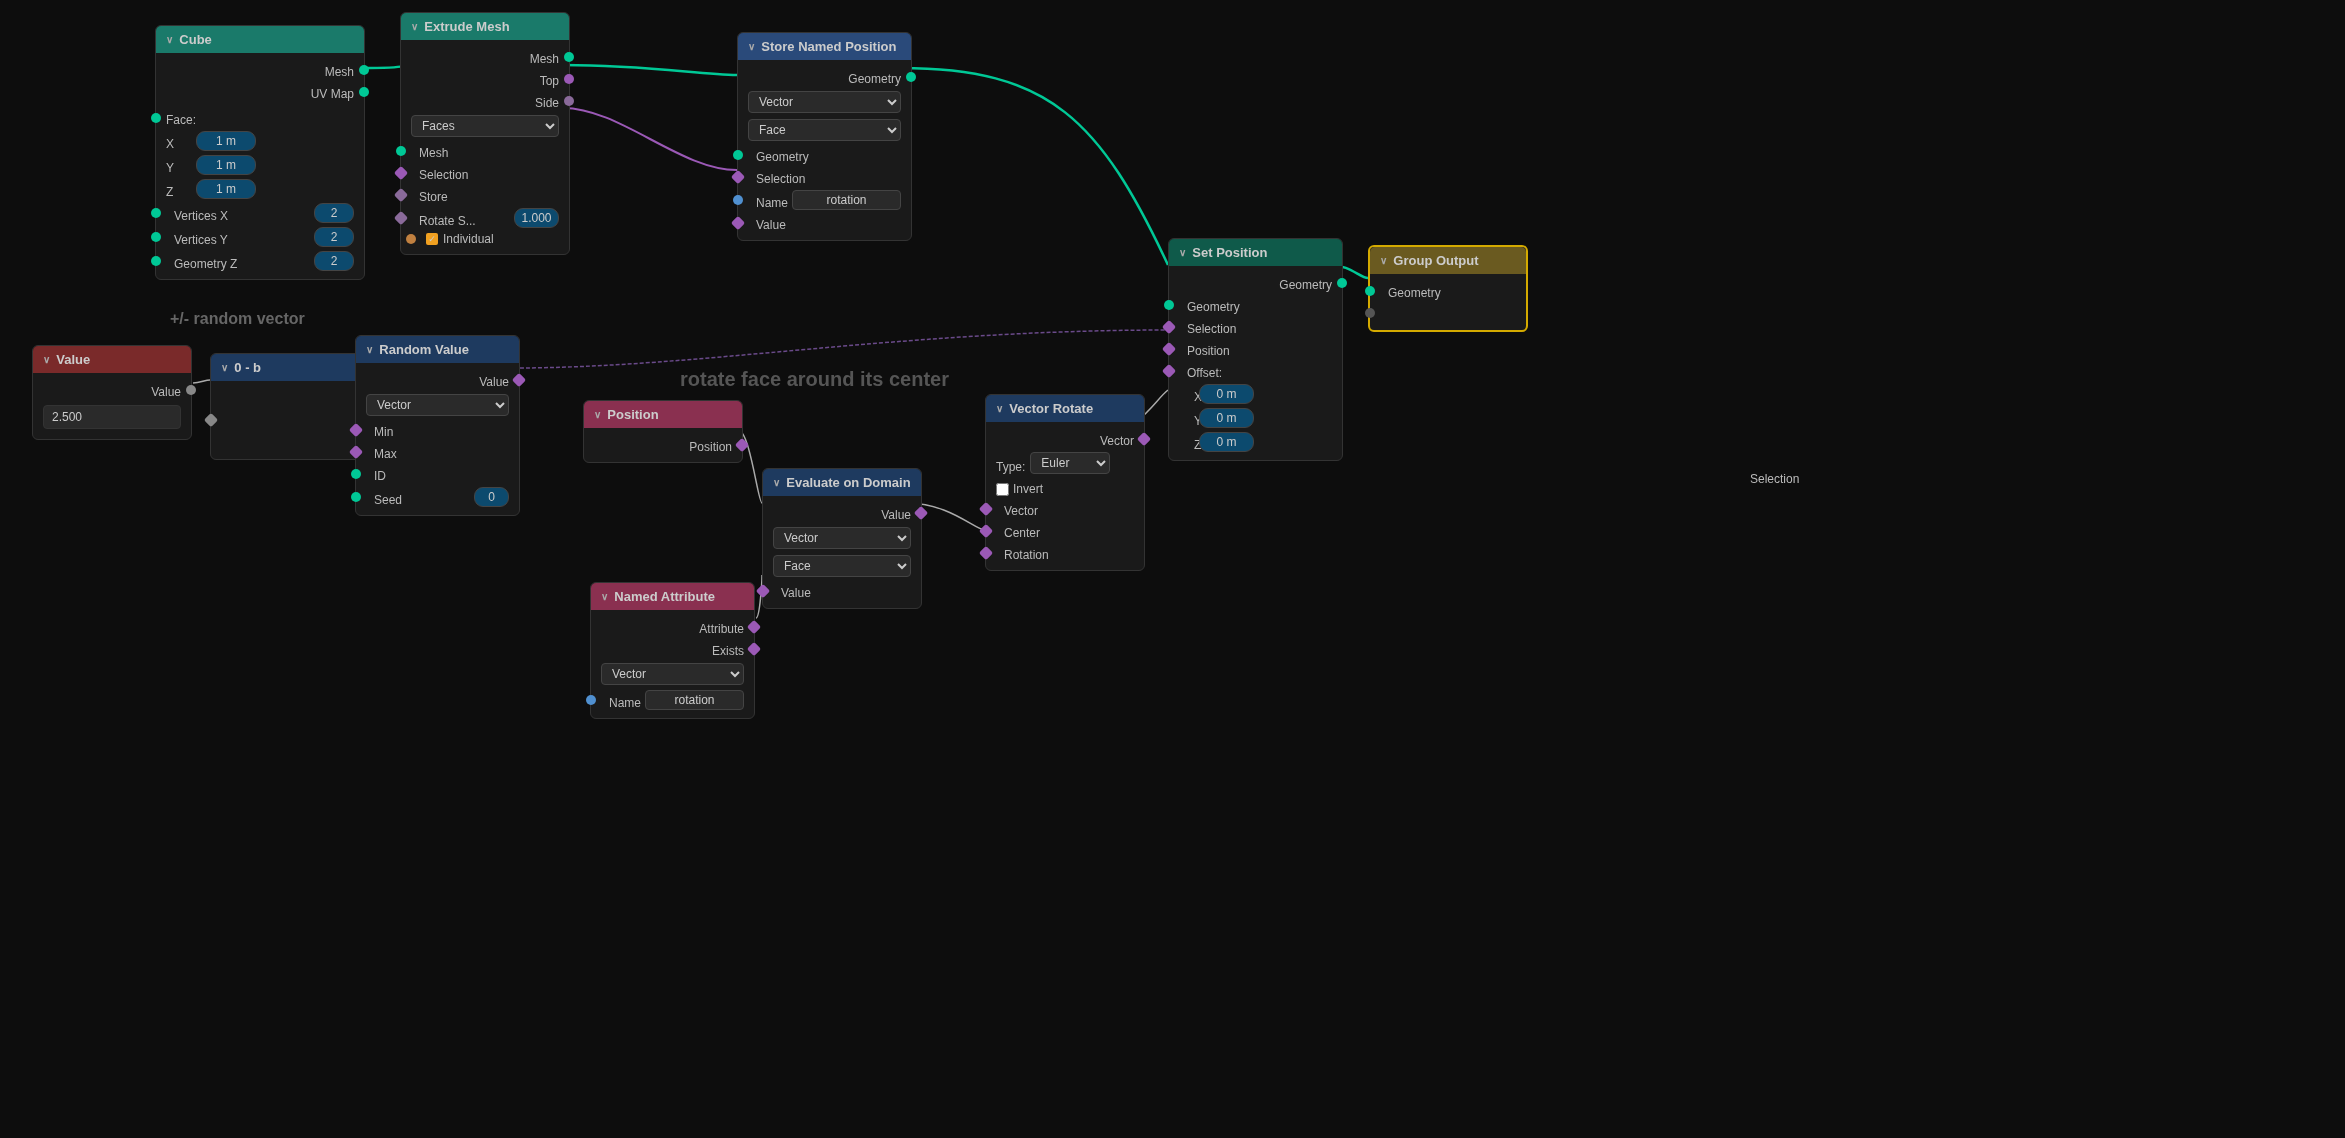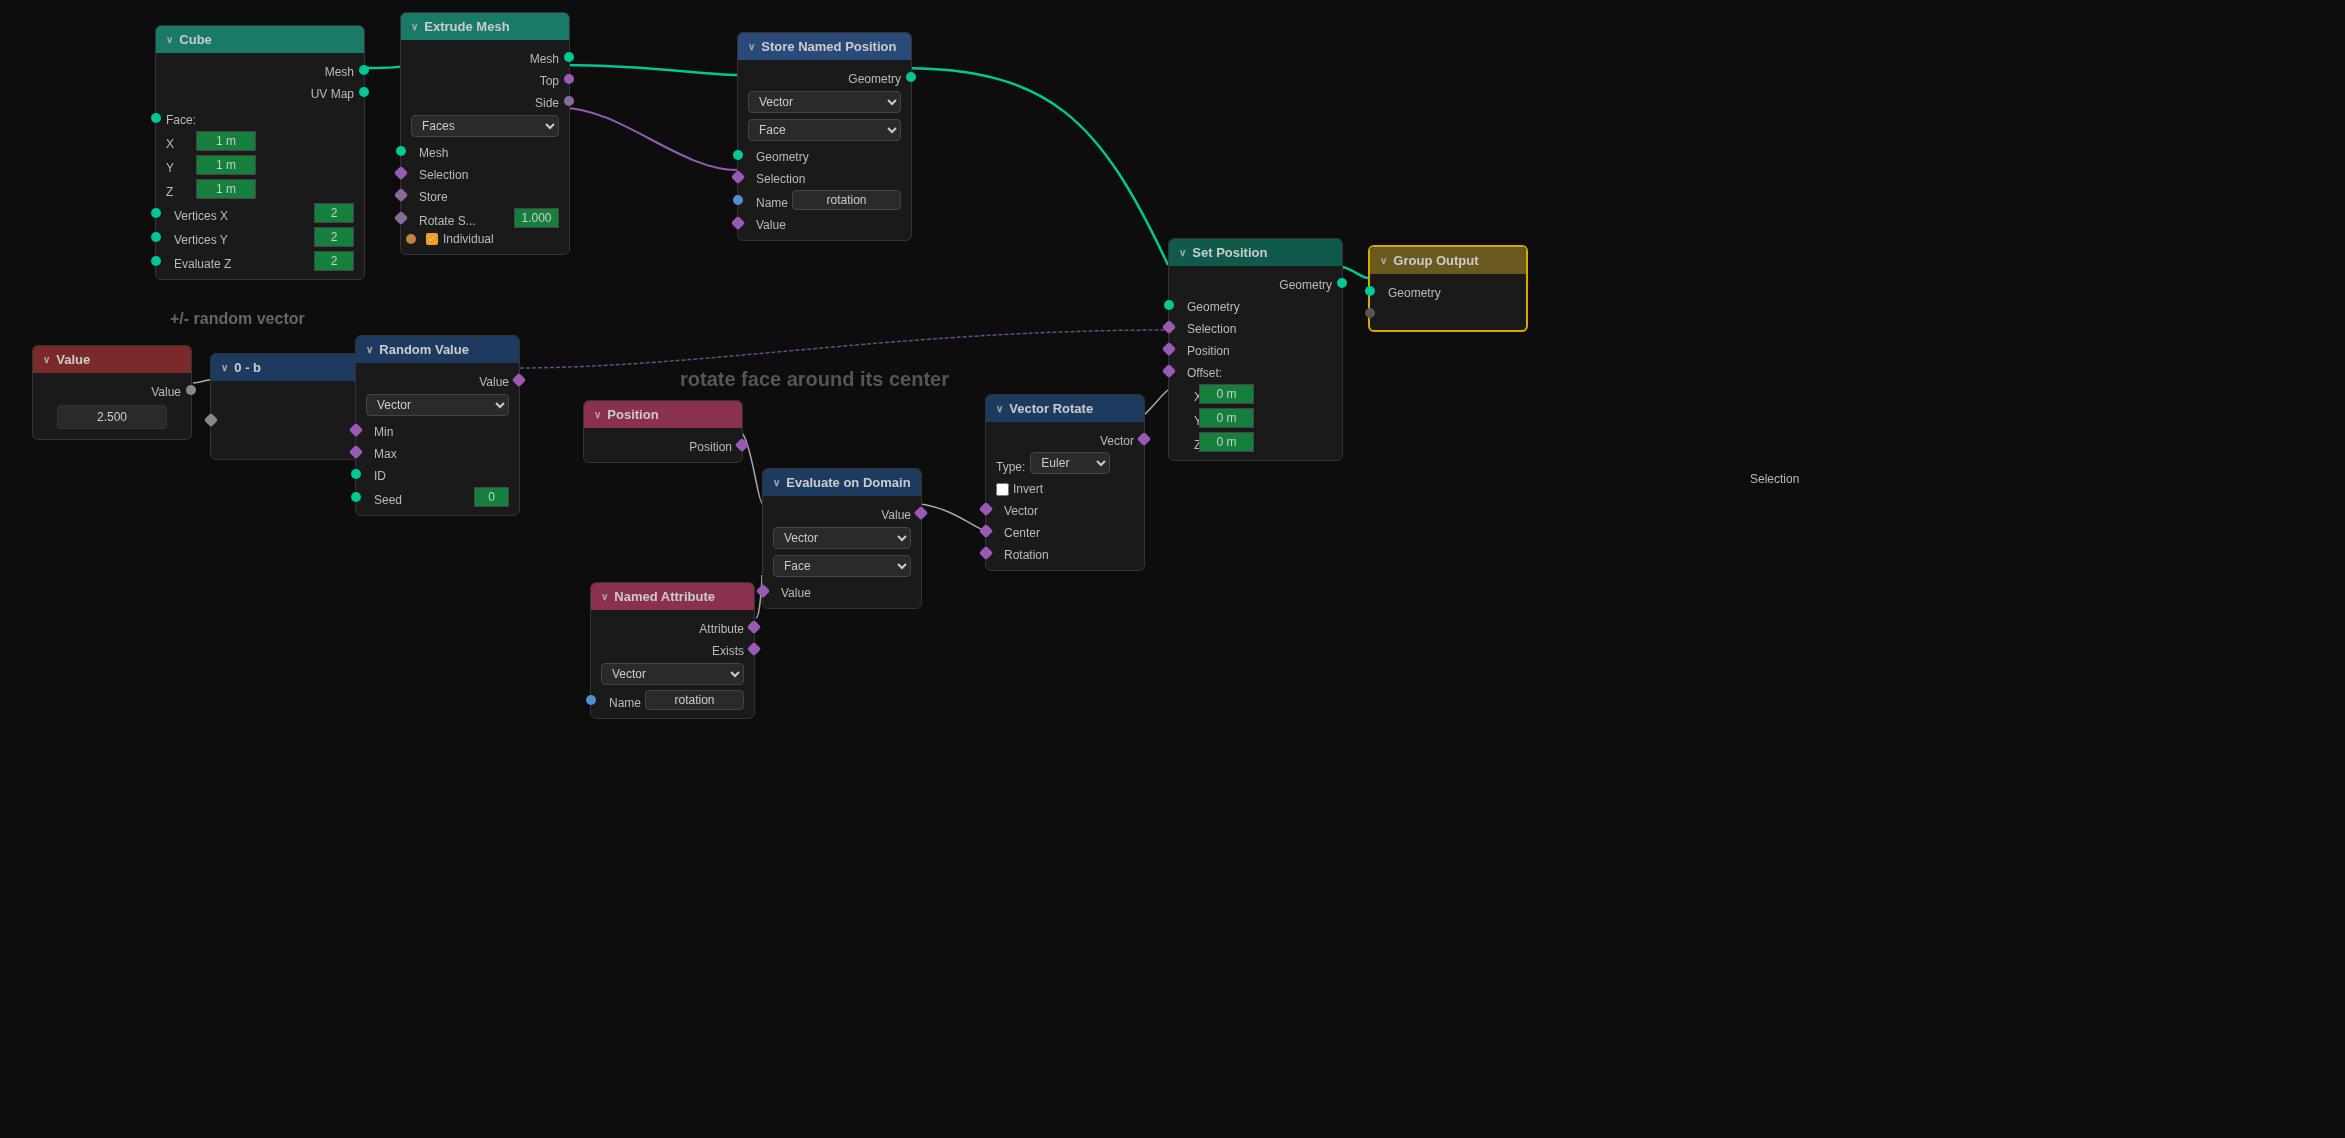--- a/index.html
+++ b/index.html
@@ -92,24 +92,24 @@
       background: #2a2a2a;
       border: 1px solid #444;
       color: #ccc;
       border-radius: 4px;
       padding: 2px 6px;
       font-size: 12px;
       width: 100%;
     }
 
     .input-field {
-      background: #15803d;
+      background: #0c4a6e;
       border: 1px solid #444;
       color: #ccc;
-      border-radius: 0;
+      border-radius: 9px;
       padding: 2px 6px;
       font-size: 12px;
       width: 60px;
       text-align: center;
     }
 
     .text-label {
       font-size: 12px;
       color: #bbb;
     }
@@ -171,22 +171,22 @@
       display: inline-flex;
       align-items: center;
       justify-content: center;
       font-size: 9px;
     }
 
     .value-display {
       background: #2a2a2a;
       border-radius: 4px;
       padding: 4px 8px;
-      margin: 4px 24px;
-      text-align: center;
+      margin: 4px 10px;
+      text-align: left;
       font-size: 12px;
       color: #ccc;
       border: 1px solid #333;
     }
   </style>
 </head>
 <body>
 
 <svg class="connections-svg">
 
@@ -253,21 +253,21 @@
       <span class="text-label" style="flex:1; padding-left:8px">Vertices X</span>
       <input class="input-field" value="2" style="width: 40px;">
     </div>
     <div class="node-row">
       <div class="socket left-socket green"></div>
       <span class="text-label" style="flex:1; padding-left:8px">Vertices Y</span>
       <input class="input-field" value="2" style="width: 40px;">
     </div>
     <div class="node-row">
       <div class="socket left-socket green"></div>
-      <span class="text-label" style="flex:1; padding-left:8px">Evaluate Z</span>
+      <span class="text-label" style="flex:1; padding-left:8px">Geometry Z</span>
       <input class="input-field" value="2" style="width: 40px;">
     </div>
   </div>
 </div>
 
 <div class="node" style="left:400px; top:12px; width:170px;">
   <div class="node-header header-teal">
     <span class="chevron">∨</span>
     <span>Extrude Mesh</span>
   </div>

